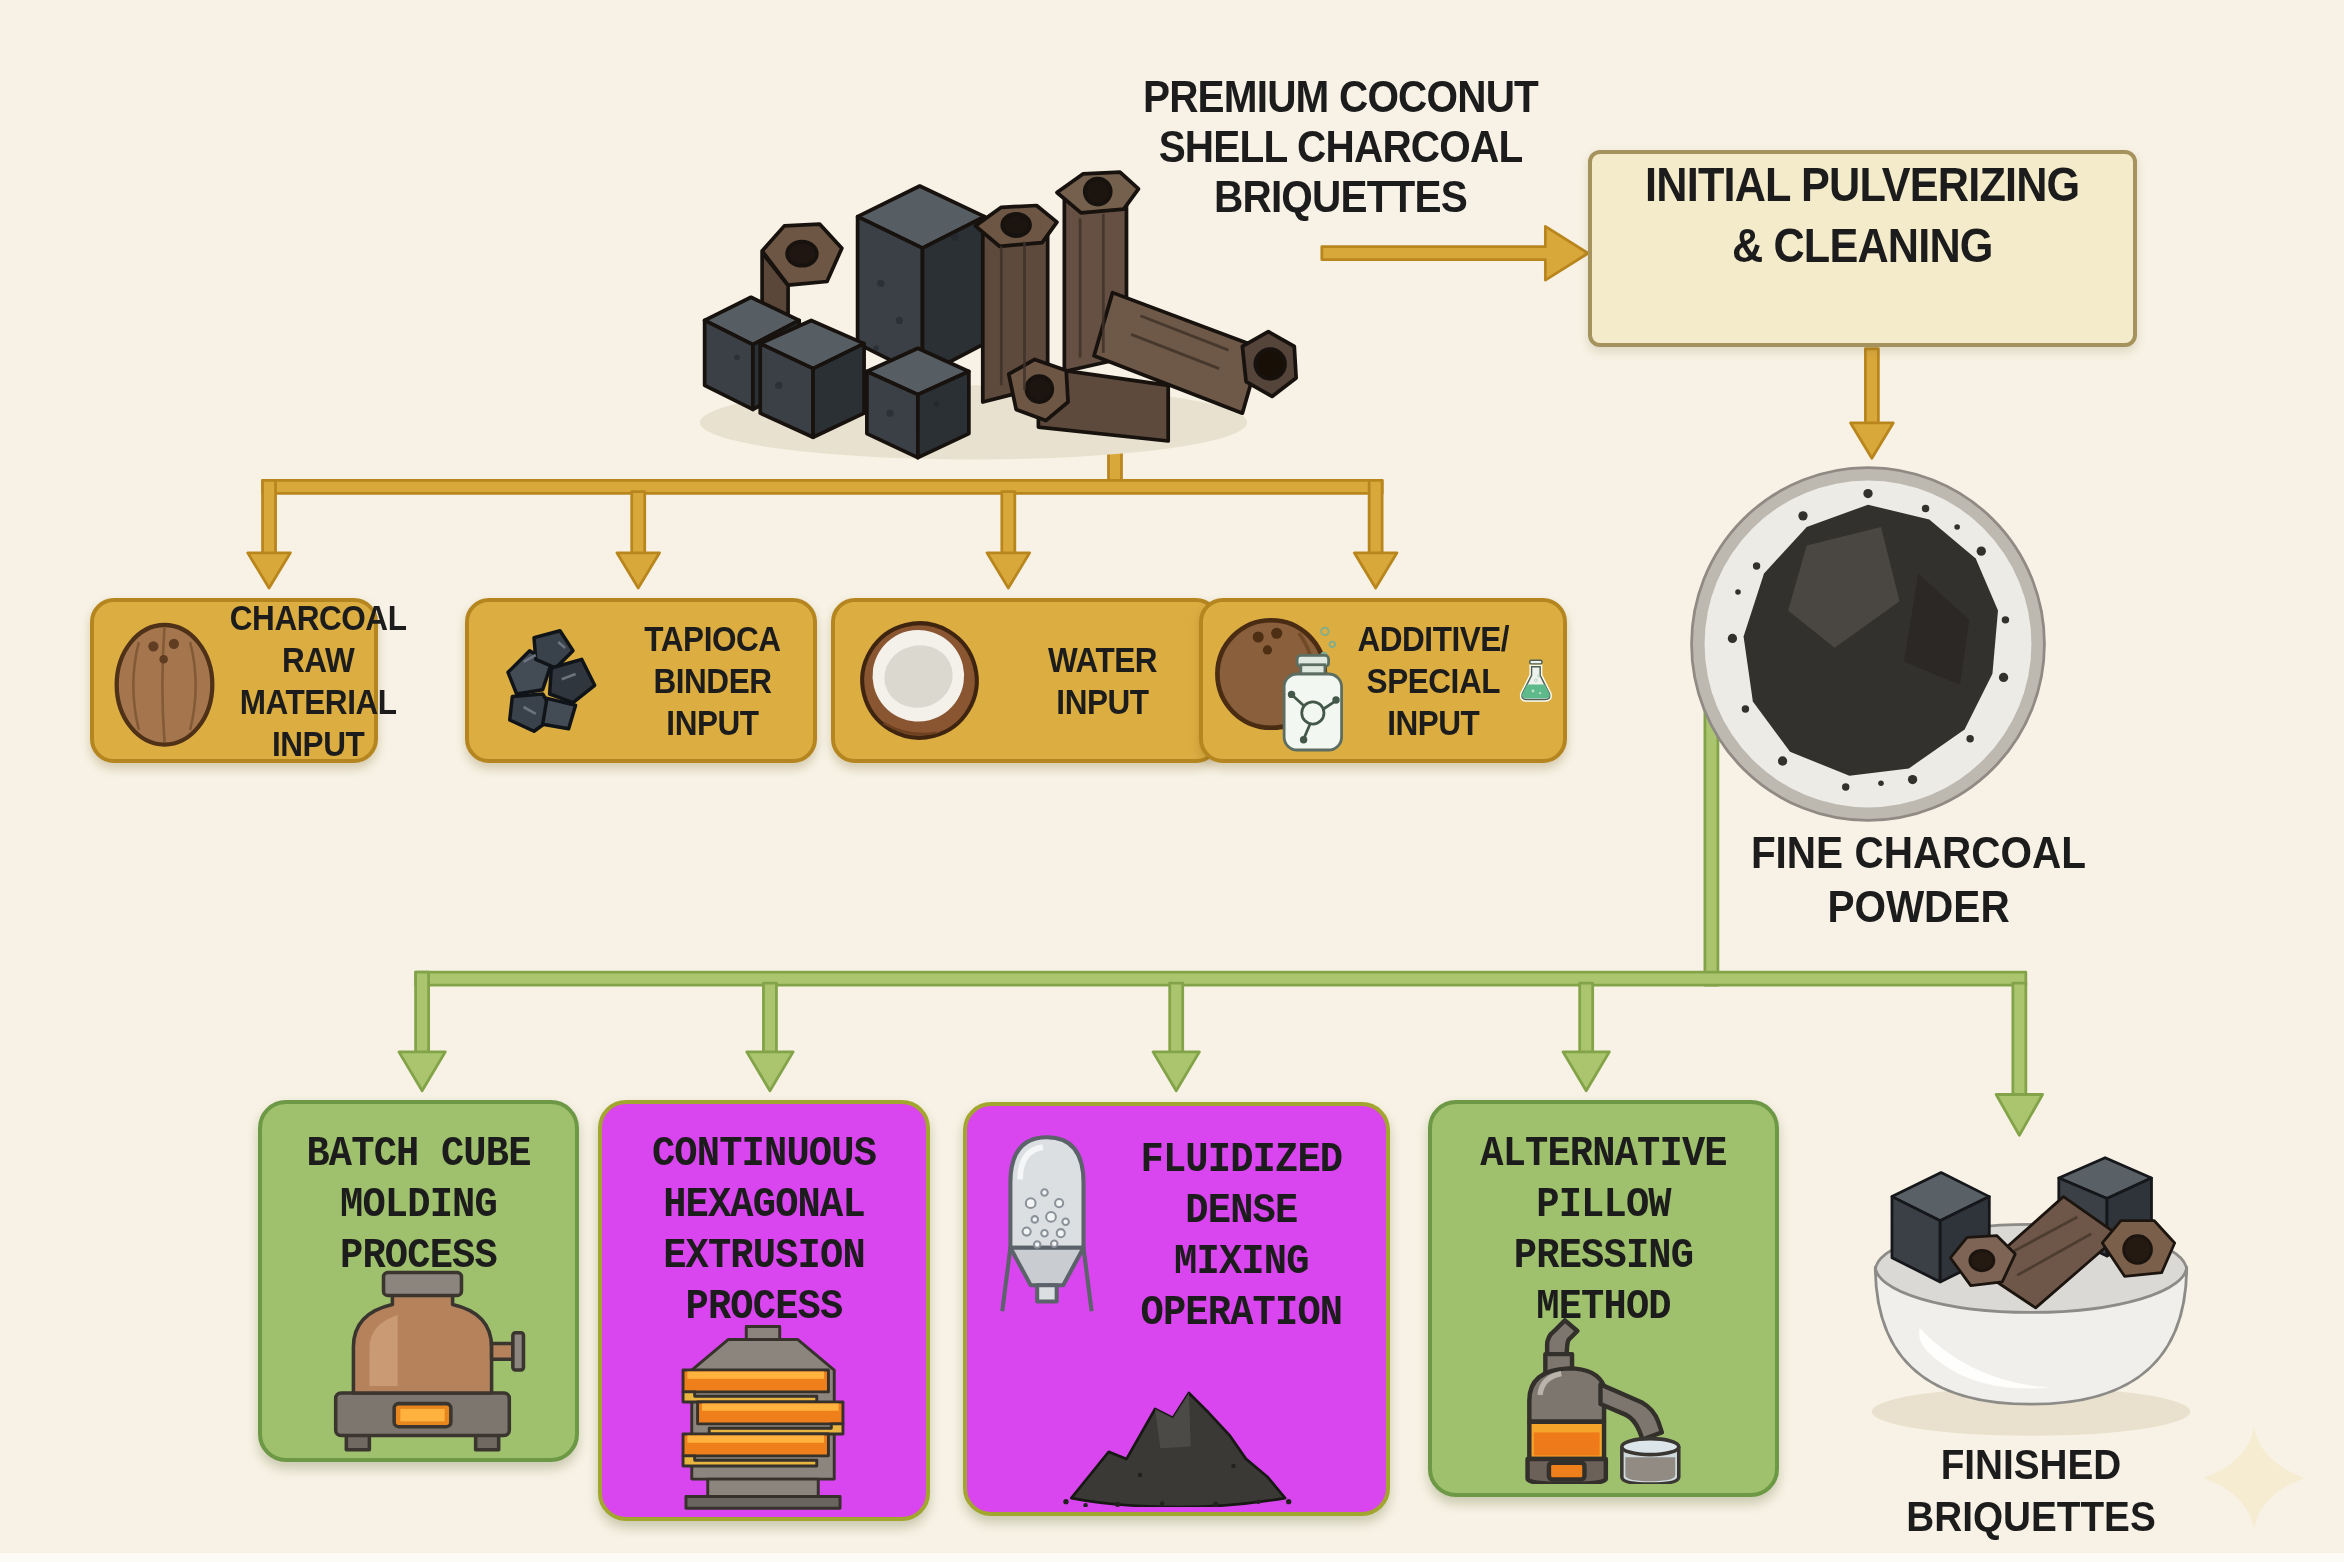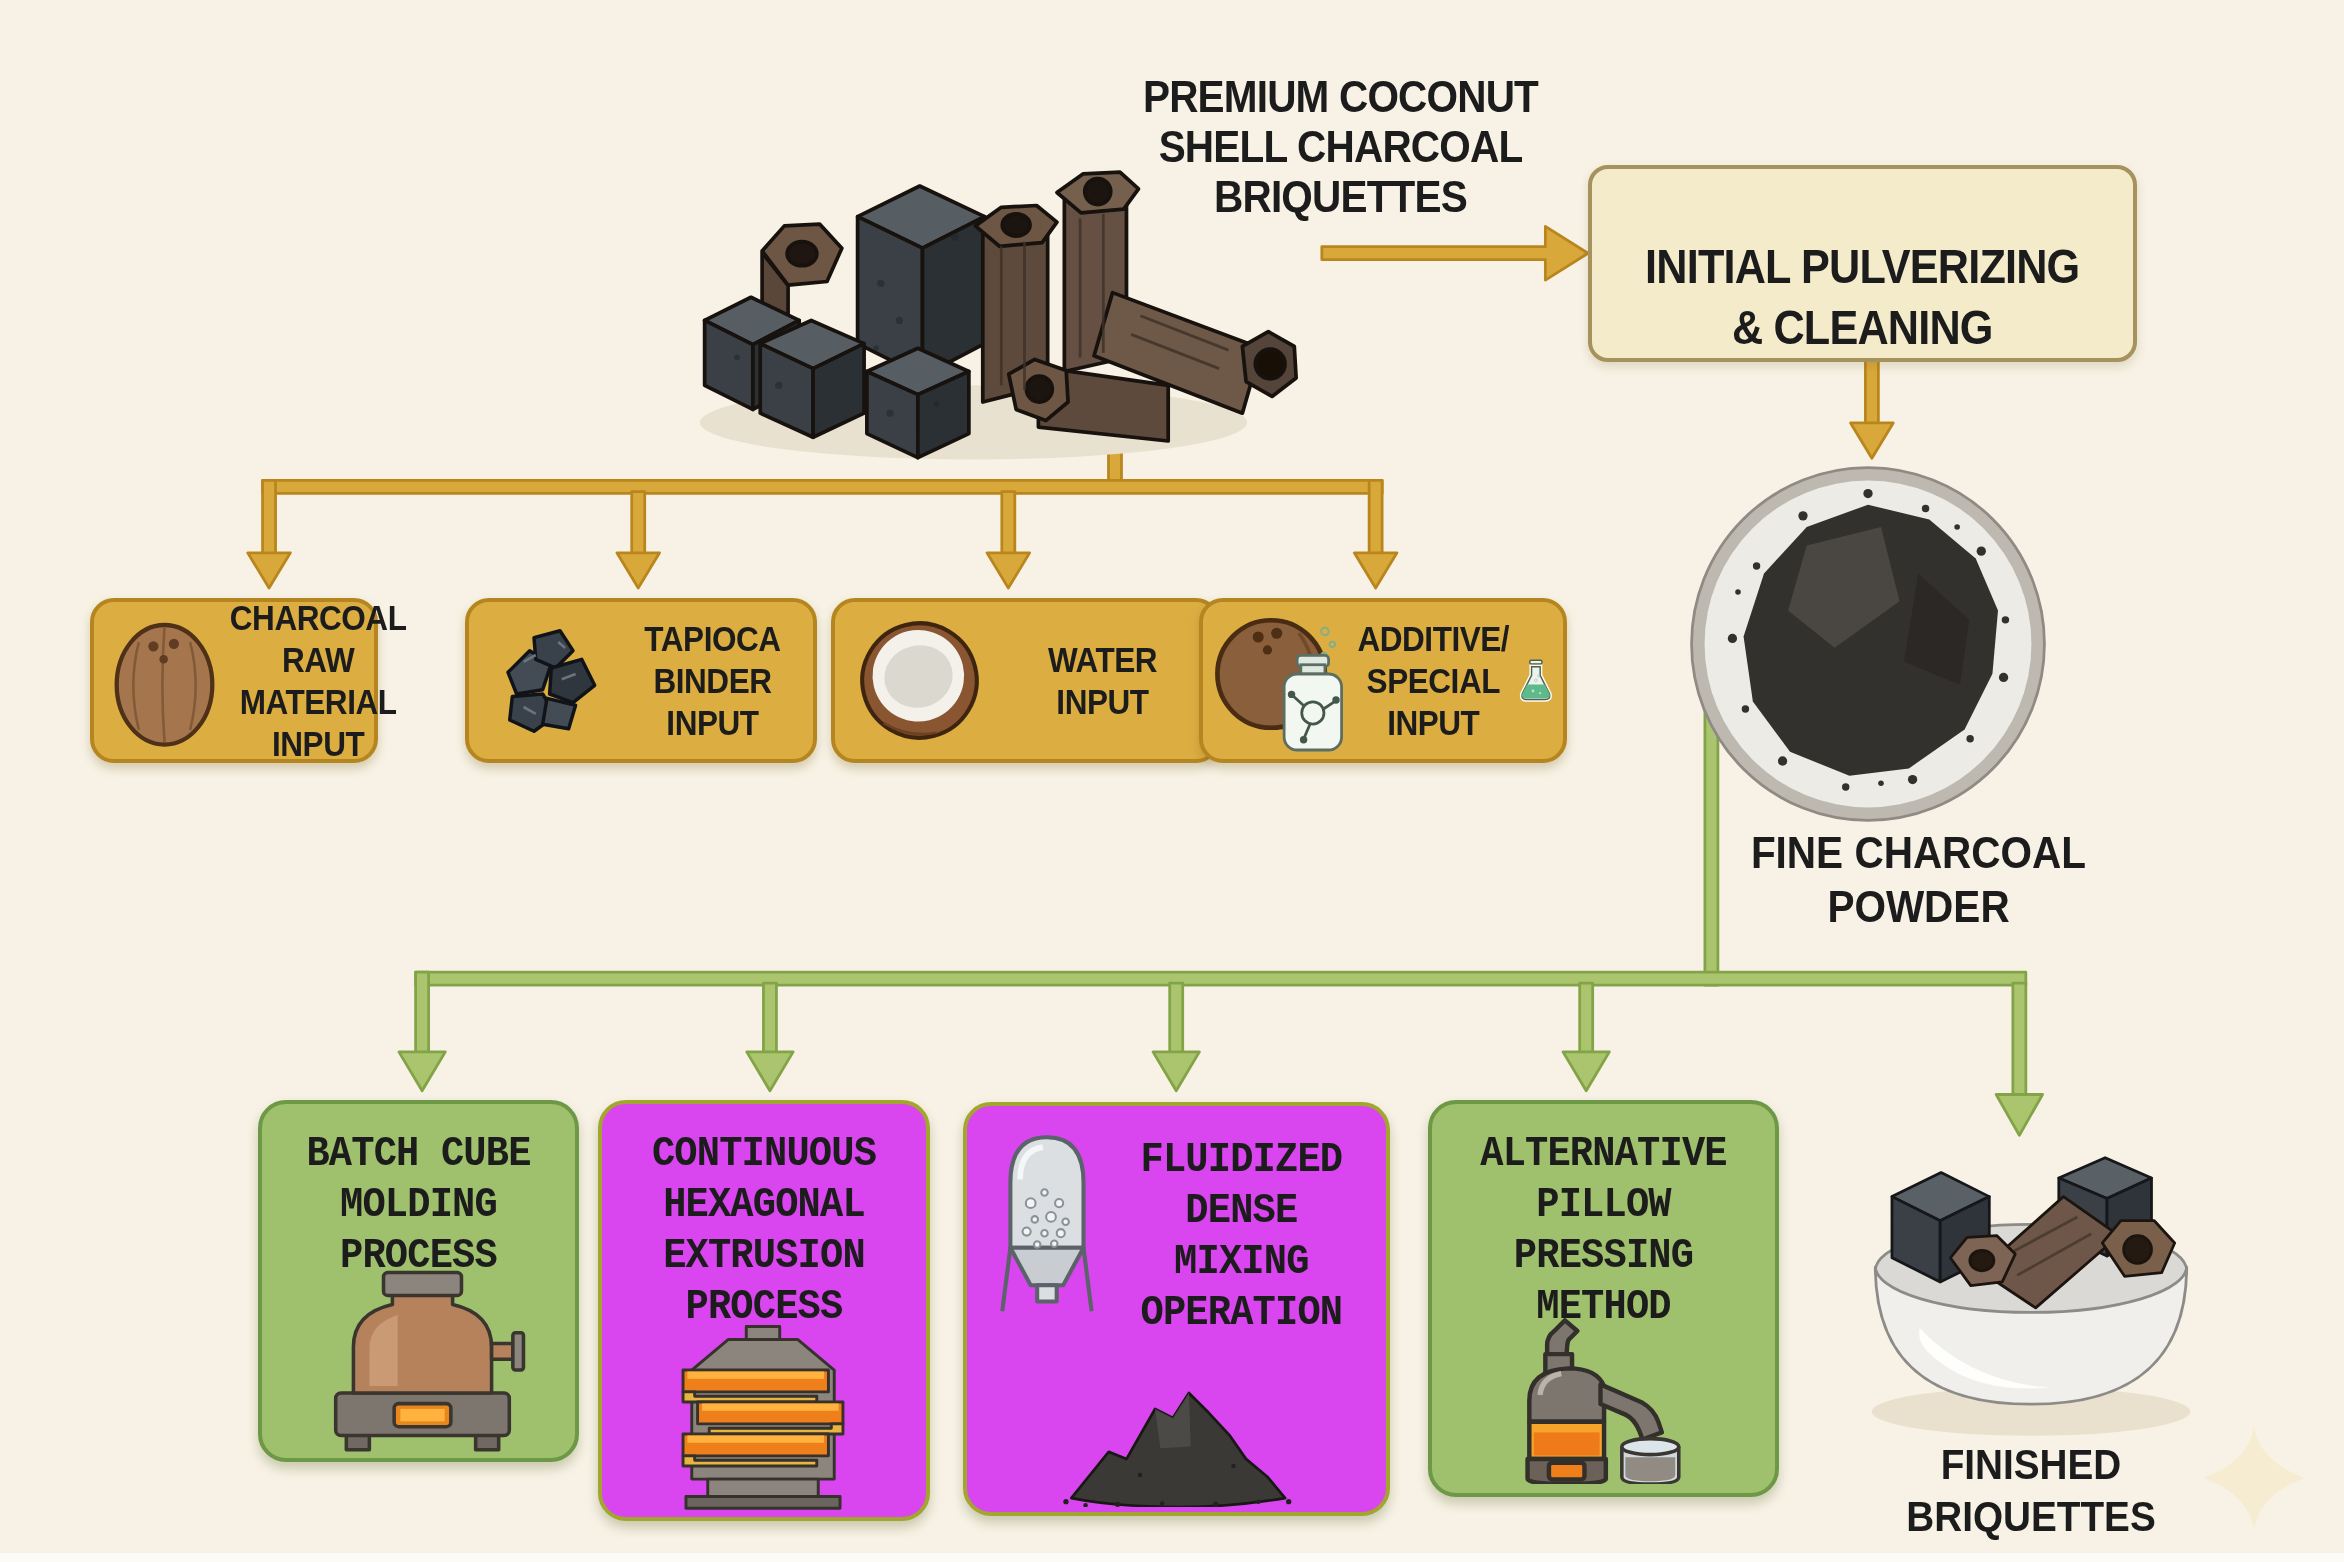--- a/index.html
+++ b/index.html
@@ -9,23 +9,23 @@
     background: #f7f2e5; overflow: hidden;
     font-family: "Liberation Sans", "DejaVu Sans", sans-serif;
     color: #1c1c1c;
     padding-left: 48px;
   }
   .abs { position: absolute; }
   .label { white-space: pre-line; text-align: center; font-weight: bold; color: #1c1c1c; }
   .cond { transform: scaleX(.9); }
   .premium-label { left:1118px; top:72px; width:445px; font-size:45px; line-height:50px; letter-spacing:-0.9px; }
   .initial-box {
-    position:absolute; left:1588px; top:165px; width:549px; height:197px;
-    background:#f4ebca; border:4.6px solid #a5925c; border-radius:20px;
-    display:flex; align-items:flex-end; justify-content:center;
+    position:absolute; left:1588px; top:150px; width:549px; height:197px;
+    background:#f4ebca; border:4.6px solid #a5925c; border-radius:12px;
+    display:flex; align-items:flex-start; justify-content:center;
     box-shadow:0 4.6px 9.3px rgba(120,100,50,.18);
   }
   .initial-box .label { font-size:48px; line-height:61px; letter-spacing:-0.9px; }
   .powder-label { left:1707px; top:826px; width:423px; font-size:45px; line-height:54px; }
   .finished-label { left:1855px; top:1438px; width:352px; font-size:43px; line-height:52px; }
   .gold-box {
     position:absolute; top:598px; height:165px;
     background:#dcae42; border:4.6px solid #b5861f; border-radius:24px;
     display:flex; align-items:center;
     box-shadow:0 5.6px 9.3px rgba(120,90,20,.25);

